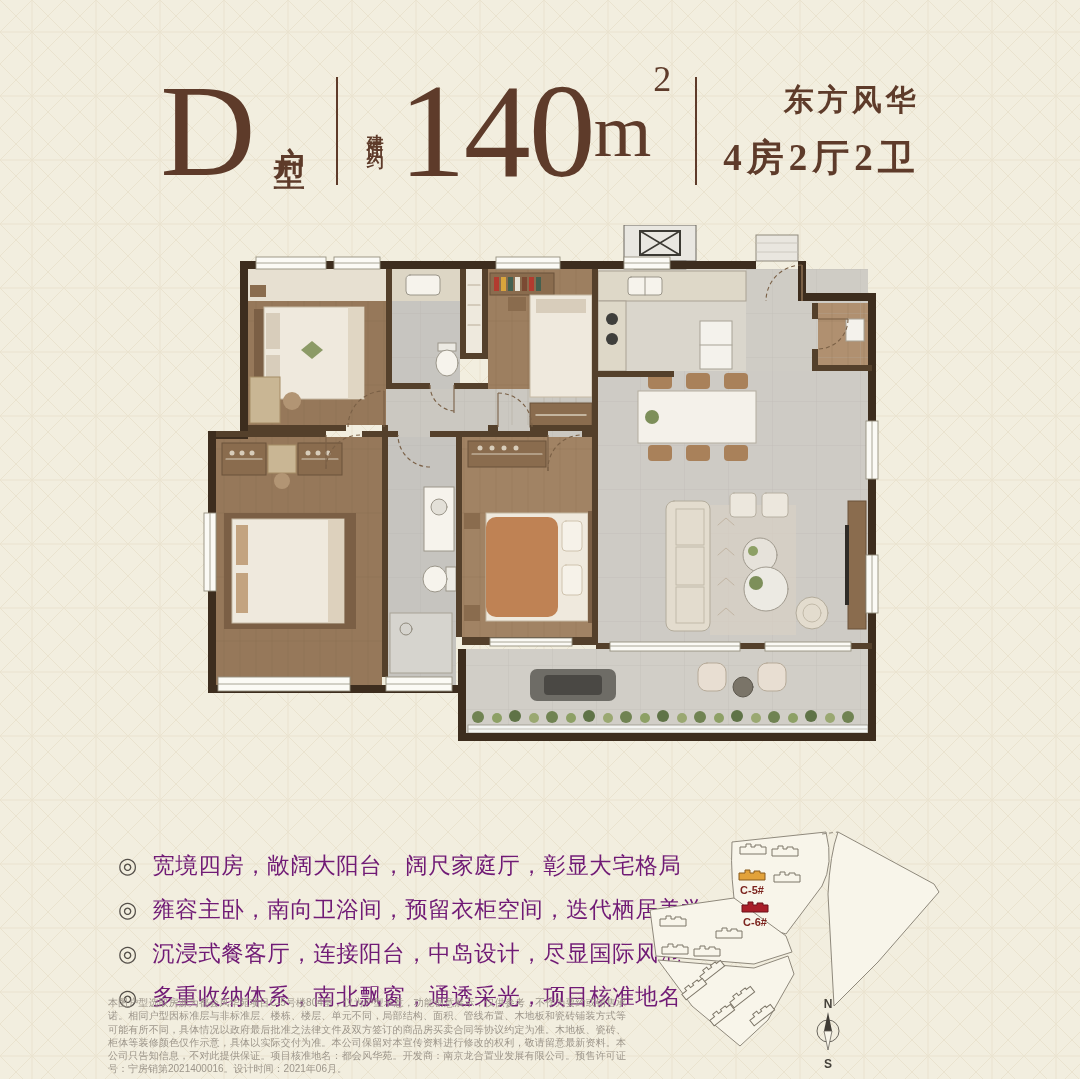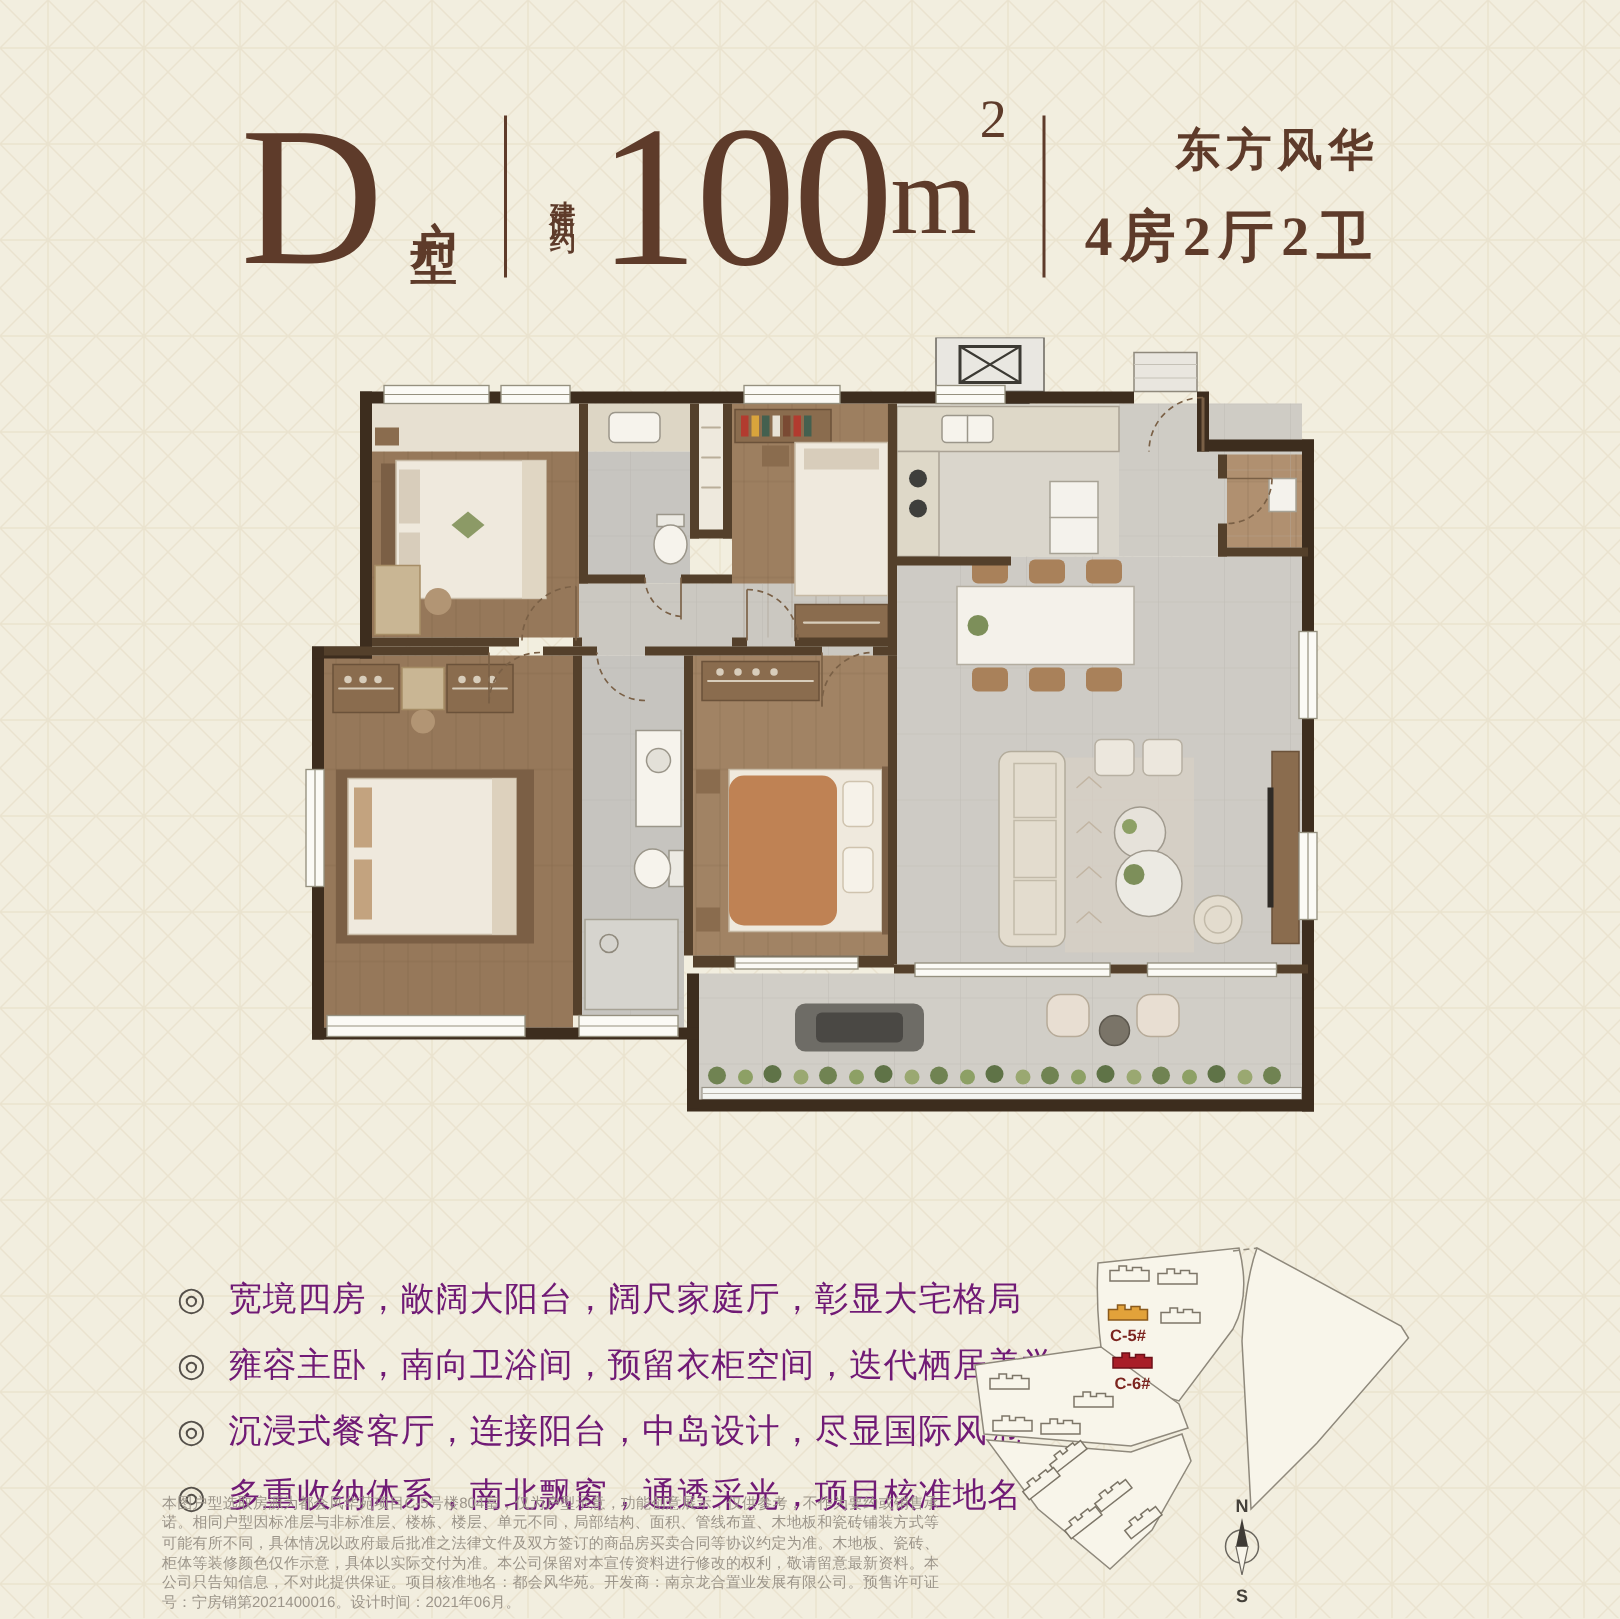--- a/index.html
+++ b/index.html
@@ -59,21 +59,21 @@
     </pattern>
   </defs>
   <rect width="1080" height="1079" fill="url(#asa)" opacity="0.85"></rect>
 </svg>
 
 <header class="layer header">
   <span class="unit-letter">D</span>
   <span class="unit-suffix vtext">户型</span>
   <span class="hdr-divider"></span>
   <span class="area-prefix vtext">建面约</span>
-  <span class="area-number">100</span>
+  <span class="area-number">140</span>
   <span class="area-unit">m</span>
   <span class="area-sup">2</span>
   <span class="hdr-divider"></span>
   <span class="hdr-right">
     <span class="series-name">东方风华</span>
     <span class="room-config">4房2厅2卫</span>
   </span>
 </header>
 
 <svg class="layer floorplan" width="690" height="520" viewBox="0 0 690 520">

